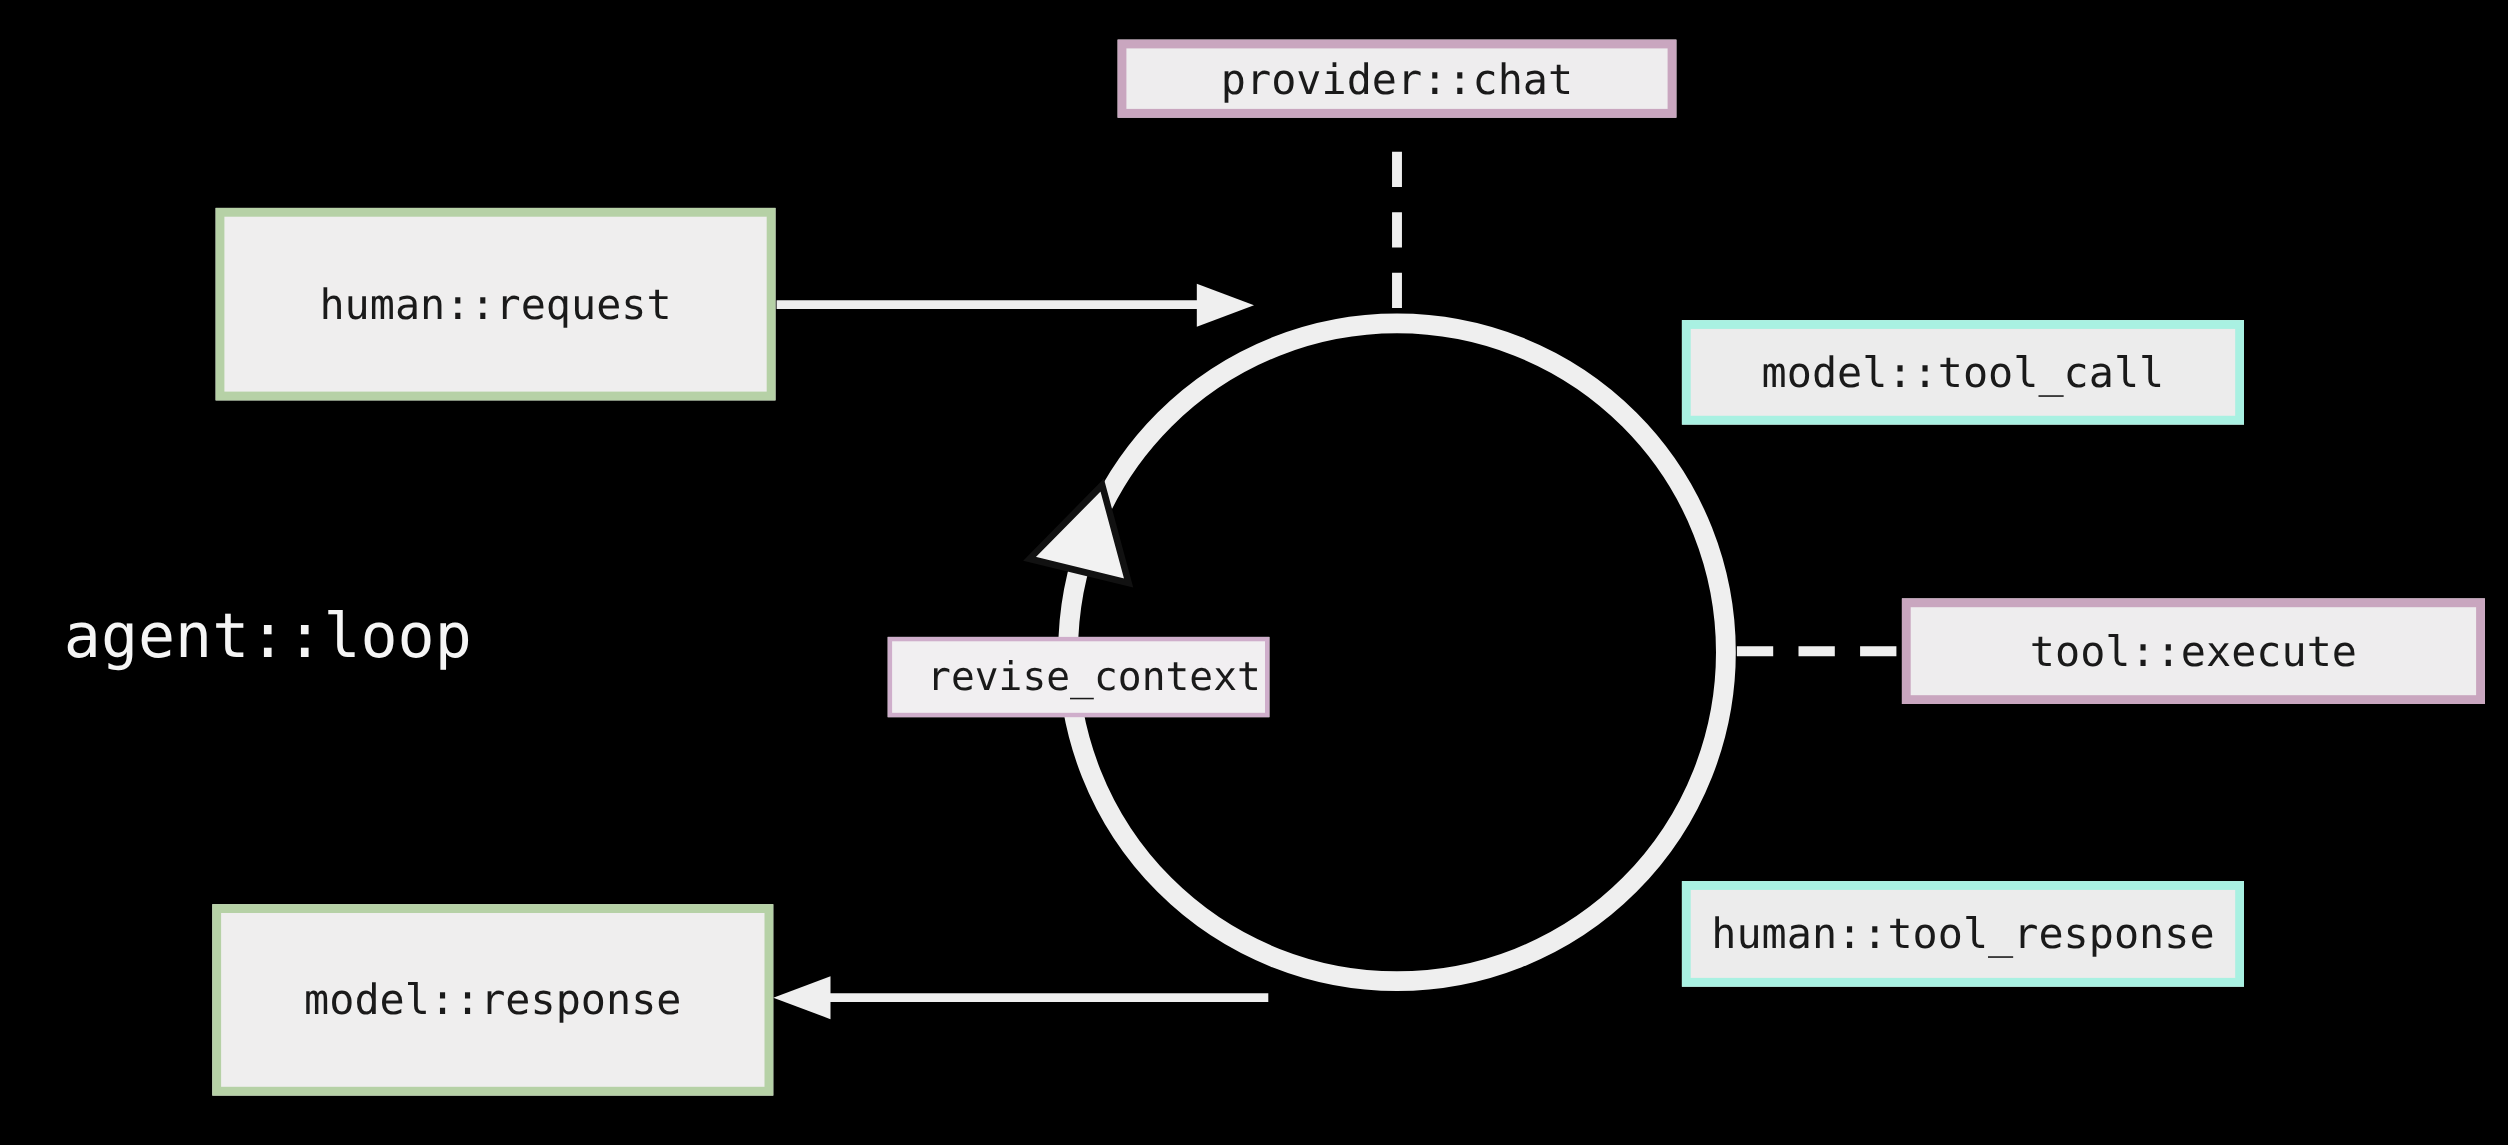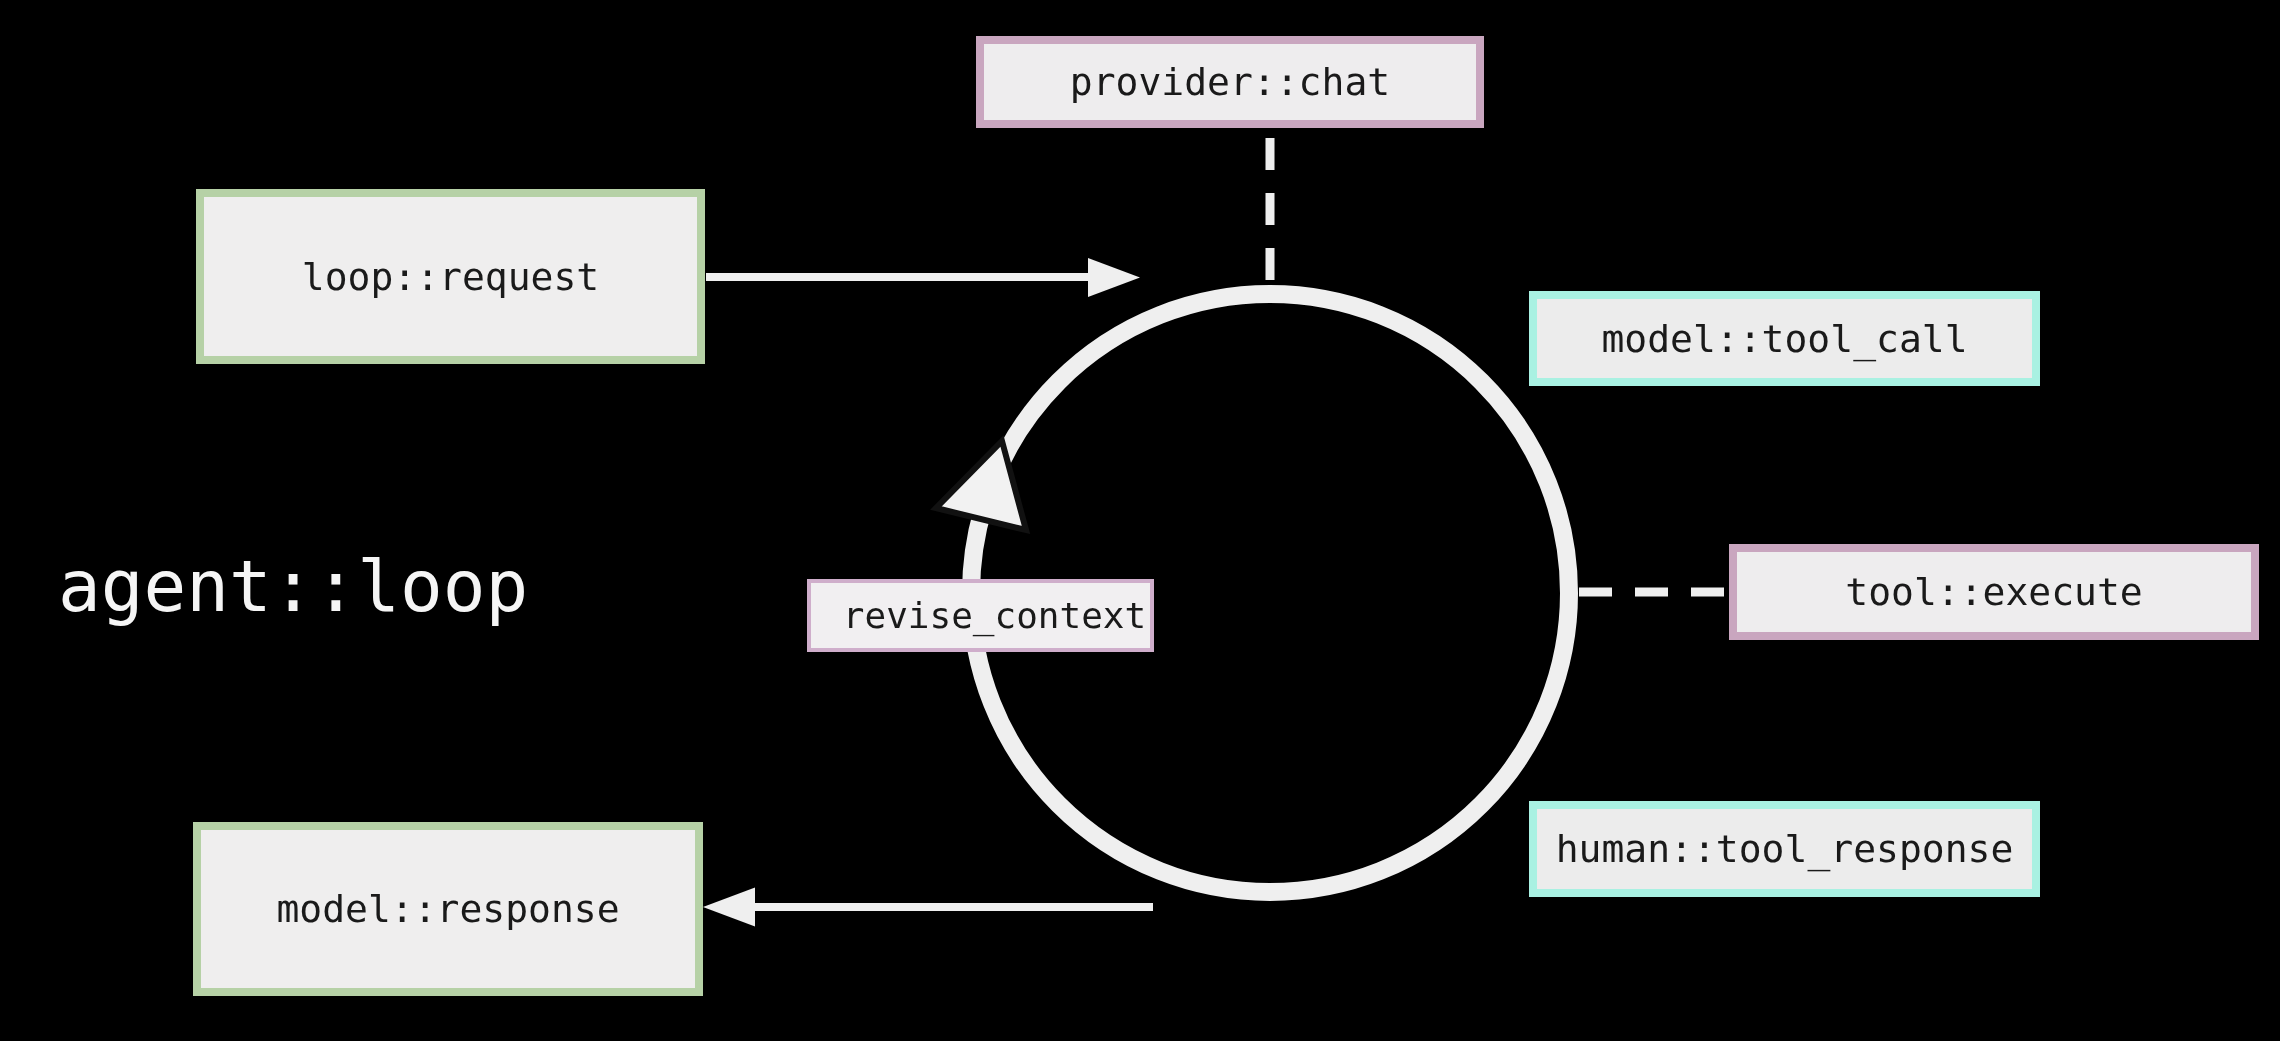--- a/index.html
+++ b/index.html
@@ -35,33 +35,33 @@
   
   .node.mauve  { border: 8px solid #c9a6bf; background: #eeedee; }
   .node.green  { border: 8px solid #b6d1a6; background: #efeeee; }
   .node.cyan   { border: 8px solid #a9f1e2; background: #ececec; }
   .node.thin-mauve {
     border: 4px solid #cfaecb;
     background: #f1eff1;
     font-size: 36px;
     padding-left: 28px;
   }
-  #node-provider-chat       { left: 976px; top: 36px;  width: 508px; height: 92px; align-items: center; }
+  #node-provider-chat       { left: 1016px; top: 36px;  width: 508px; height: 71px; align-items: center; }
   #node-human-request       { left: 196px;  top: 189px; width: 509px; height: 175px; }
   #node-model-tool-call     { left: 1529px; top: 291px; width: 511px; height: 95px; }
   #node-tool-execute        { left: 1729px; top: 544px; width: 530px; height: 96px; }
   #node-human-tool-response { left: 1529px; top: 801px; width: 511px; height: 96px; }
   #node-model-response      { left: 193px;  top: 822px; width: 510px; height: 174px; text-align: center; }
   #node-revise-context      { left: 807px;  top: 579px; width: 347px; height: 73px; }
   #diagram-title {
     position: absolute;
     left: 58px;
     top: 548px;
     color: #f5f5f5;
-    font-size: 71px;
+    font-size: 56px;
     line-height: 1.1;
     white-space: nowrap;
   }
 </style>
 </head>
 <body>
 
 <div id="stage">
 
   <svg id="linework" viewBox="0 0 2280 1041" xmlns="http://www.w3.org/2000/svg">
@@ -85,21 +85,21 @@
     <polygon points="1002,441 936,508 1026,530" fill="#f2f2f2" stroke="#111111" stroke-width="6" stroke-linejoin="miter"></polygon>
   </svg>
 
   <div id="diagram-title">agent::loop</div>
 
   <div class="node mauve" id="node-provider-chat">
     <span>provider::chat</span>
   </div>
 
   <div class="node green" id="node-human-request">
-    <span>loop::request</span>
+    <span>human::request</span>
   </div>
 
   <div class="node cyan" id="node-model-tool-call">
     <span>model::tool_call</span>
   </div>
 
   <div class="node mauve" id="node-tool-execute">
     <span>tool::execute</span>
   </div>
 

